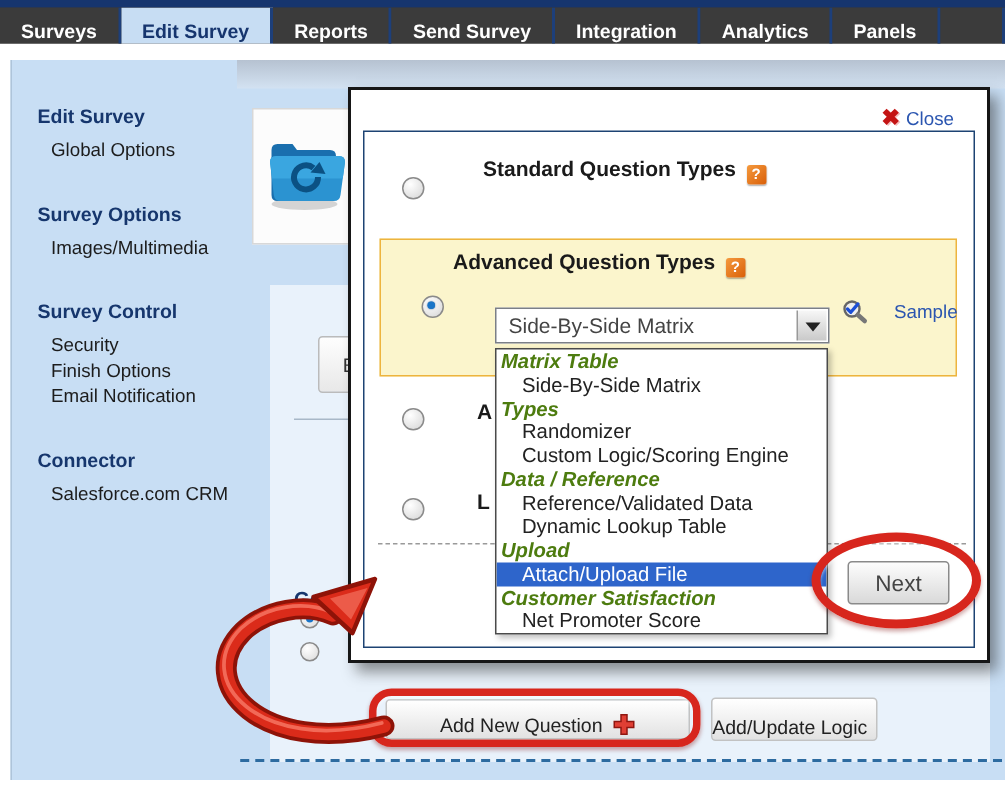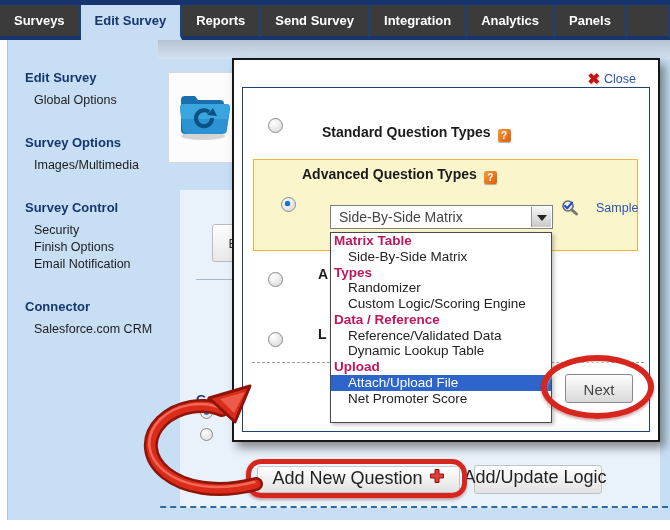--- a/index.html
+++ b/index.html
@@ -1,20 +1,20 @@
 <!DOCTYPE html>
 <html><head>
 <meta charset="utf-8">
 <style>
   html,body{margin:0;padding:0;}
   body{font-family:"Liberation Sans",sans-serif;background:#fff;}
   .screen{position:relative;width:670px;height:530px;overflow:hidden;background:#fff;}
 
   
-  .nav{position:absolute;left:0;top:0;width:670px;height:40px;background:#3b3b3b;border-top:5px solid #16356e;box-sizing:border-box;display:flex;overflow:hidden;z-index:6;}
+  .nav{position:absolute;left:0;top:0;width:670px;height:29px;background:#3b3b3b;border-top:5px solid #16356e;box-sizing:border-box;display:flex;overflow:hidden;z-index:6;}
   .tab{flex:0 0 auto;padding:0 14px;line-height:31px;height:35px;background:#3b3b3b;color:#fff;font-weight:bold;font-size:13px;border-right:2px solid #1d3f7a;border-bottom:4px solid #16356e;box-sizing:border-box;white-space:nowrap;cursor:pointer;}
   .tab.active{background:#c7ddf3;color:#16356e;border-bottom-color:#c7ddf3;}
   .tab.filler{flex:1 0 40px;}
 
   
   .page-main{position:absolute;left:157px;top:40px;width:513px;height:480px;background:#c8def4;z-index:1;}
   .top-band{position:absolute;left:157px;top:40px;width:513px;height:19px;background:linear-gradient(#b6c2d1,#d3e2f2);z-index:2;}
 
   
   .sidebar{position:absolute;left:7px;top:40px;width:151px;height:480px;background:#c8def4;border-left:1px solid #aec4da;box-sizing:border-box;padding-top:30px;z-index:5;}
@@ -28,23 +28,23 @@
   .folder-icon{position:absolute;left:176px;top:86px;z-index:3;}
   .content-panel{position:absolute;left:180px;top:190px;width:480px;height:318px;background:#e9f2fb;z-index:3;}
   .edit-btn{position:absolute;left:212px;top:224px;width:48px;height:38px;background:linear-gradient(#fefefe,#e8e8e8);border:1px solid #bbb;border-radius:3px;font-size:13px;color:#333;line-height:36px;padding-left:7px;box-sizing:border-box;z-index:3;cursor:pointer;}
   .mini-hr{position:absolute;left:196px;top:279px;width:36px;height:1px;background:#a8b8c8;z-index:3;}
   .general-heading{position:absolute;left:196px;top:392px;width:40px;font-size:13.5px;font-weight:bold;color:#16366d;white-space:nowrap;overflow:hidden;z-index:3;}
   .pg-radio{position:absolute;width:11px;height:11px;border-radius:50%;border:1px solid #8a8a8a;background:radial-gradient(circle at 35% 30%,#fff,#d9d9d9);z-index:3;}
   .pg-radio.sel::after{content:"";position:absolute;left:3px;top:3px;width:5px;height:5px;border-radius:50%;background:#1874c8;}
   .bottom-dashes{position:absolute;left:120px;top:506px;width:548px;height:0;border-top:2px dashed #2d6ba0;z-index:3;}
 
   
-  .ft-btn{position:absolute;display:flex;align-items:flex-start;justify-content:center;gap:6px;background:linear-gradient(#ffffff,#e2e2e2);border:1px solid #c2c2c2;border-radius:3px;font-size:18px;color:#222;box-sizing:border-box;z-index:3;cursor:pointer;white-space:nowrap;}
+  .ft-btn{position:absolute;display:flex;align-items:flex-end;justify-content:center;gap:6px;background:linear-gradient(#ffffff,#e2e2e2);border:1px solid #c2c2c2;border-radius:3px;font-size:13px;color:#222;box-sizing:border-box;z-index:3;cursor:pointer;white-space:nowrap;}
   .add-q-btn{left:257px;top:466px;width:203px;height:27px;}
-  .logic-btn{left:474px;top:465px;width:128px;height:29px;}
+  .logic-btn{left:474px;top:465px;width:111px;height:29px;}
 
   
   .modal{position:absolute;left:232px;top:58px;width:428px;height:384px;background:#fff;border:2px solid #161616;box-sizing:border-box;box-shadow:5px 6px 9px rgba(40,40,40,.5);z-index:10;}
   .close-row{position:absolute;right:22px;top:11px;display:flex;align-items:center;gap:4px;cursor:pointer;}
   .close-x{color:#c41414;font-size:15px;font-weight:bold;text-shadow:1px 1px 0 #f5bdbd;line-height:15px;}
   .close-txt{color:#2a55b0;font-size:12.5px;}
   .inner-box{position:absolute;left:8px;top:27px;width:408px;height:345px;border:1px solid #1d4373;box-sizing:border-box;}
   .q-radio{position:absolute;width:13px;height:13px;border-radius:50%;border:1px solid #8a8a8a;background:radial-gradient(circle at 35% 30%,#fff,#d5d5d5);cursor:pointer;}
   .q-radio.sel::after{content:"";position:absolute;left:3px;top:3px;width:5px;height:5px;border-radius:50%;background:#1874c8;box-shadow:0 0 1px #0a4d8c;}
   .opt-label{position:absolute;font-size:14px;font-weight:bold;color:#1a1a1a;white-space:nowrap;}
@@ -52,21 +52,21 @@
   .yellow-box{position:absolute;left:19px;top:99px;width:385px;height:92px;background:#fbf5cc;border:1px solid #edb43e;box-sizing:border-box;}
   .select-box{position:absolute;left:96px;top:145px;width:223px;height:24px;background:#fff;border:1px solid #7b7f87;box-sizing:border-box;font-size:14px;color:#444;line-height:22px;padding-left:8px;cursor:pointer;}
   .select-arrow{position:absolute;right:1px;top:1px;bottom:1px;width:19px;background:linear-gradient(#f7f7f7,#c9c9c9);border-left:1px solid #999;cursor:pointer;}
   .select-arrow::after{content:"";position:absolute;left:5px;top:8px;border-left:5px solid transparent;border-right:5px solid transparent;border-top:6px solid #222;}
   .sample-link{position:absolute;left:327px;top:139px;display:flex;align-items:center;gap:16px;cursor:pointer;}
   .sample-txt{color:#2a55b0;font-size:12.5px;}
   .mid-dashes{position:absolute;left:18px;top:302px;width:392px;height:0;border-top:1px dashed #9a9a9a;}
   .next-btn{position:absolute;left:331px;top:314px;width:68px;height:29px;background:linear-gradient(#fdfdfd,#d9d9d9);border:1px solid #8a8a8a;border-radius:3px;font-size:15px;color:#444;text-align:center;line-height:27px;box-sizing:border-box;cursor:pointer;}
   .dd-list{position:absolute;left:96px;top:172px;width:222px;height:191px;background:#fff;border:1px solid #4a4a4a;box-sizing:border-box;box-shadow:2px 2px 4px rgba(0,0,0,.25);z-index:5;overflow:hidden;}
   .dd-item{height:15.75px;line-height:15.75px;font-size:13.5px;color:#222;padding-left:17px;white-space:nowrap;overflow:hidden;cursor:pointer;}
-  .dd-item.hdr{font-weight:bold;padding-left:3px;color:#be185d;}
+  .dd-item.hdr{font-weight:bold;font-style:italic;padding-left:3px;color:#4d7c0f;}
   .dd-item.hl{background:#2e65cb;color:#fff;}
 
   
   .annot{z-index:30;pointer-events:none;}
   .red-ellipse{position:absolute;left:541px;top:355px;width:113px;height:64px;border:6px solid #d7261d;border-radius:50%;box-sizing:border-box;box-shadow:0 2px 3px rgba(120,0,0,.35),inset 0 2px 2px rgba(255,255,255,.45);}
   .red-rect{position:absolute;left:246px;top:459px;width:221px;height:39px;border:5px solid #d7261d;border-radius:15px;box-sizing:border-box;box-shadow:0 2px 3px rgba(120,0,0,.35),inset 0 2px 2px rgba(255,255,255,.45);}
   .arrow-svg{position:absolute;left:0;top:0;width:670px;height:530px;}
 </style>
 </head>
 <body>
@@ -147,21 +147,21 @@
   </button>
 
   <div class="modal">
     <div class="close-row">
       <span class="close-x">✖</span>
       <span class="close-txt">Close</span>
     </div>
     <div class="inner-box"></div>
 
     <span class="q-radio" style="left:34px;top:58px;"></span>
-    <div class="opt-label" style="left:88px;top:64px;">
+    <div class="opt-label" style="left:88px;top:44px;">
       <span>Standard Question Types</span><span class="help-icon">?</span>
     </div>
 
     <div class="yellow-box"></div>
     <div class="opt-label" style="left:68px;top:106px;">
       <span>Advanced Question Types</span><span class="help-icon">?</span>
     </div>
     <span class="q-radio sel" style="left:47px;top:137px;"></span>
 
     <div class="select-box">
@@ -191,20 +191,21 @@
         <div class="dd-item hdr">Matrix Table</div>
         <div class="dd-item">Side-By-Side Matrix</div>
         <div class="dd-item hdr">Types</div>
         <div class="dd-item">Randomizer</div>
         <div class="dd-item">Custom Logic/Scoring Engine</div>
         <div class="dd-item hdr">Data / Reference</div>
         <div class="dd-item">Reference/Validated Data</div>
         <div class="dd-item">Dynamic Lookup Table</div>
         <div class="dd-item hdr">Upload</div>
         <div class="dd-item hl">Attach/Upload File</div>
+        <div class="dd-item hdr">Customer Satisfaction</div>
         <div class="dd-item">Net Promoter Score</div>
       </div>
   </div>
 
   <div class="red-ellipse annot"></div>
   <div class="red-rect annot"></div>
   <svg class="arrow-svg annot" viewBox="0 0 670 530">
     <path d="M 256 484 C 175 505, 128 455, 162 421 C 178 406, 204 402, 222 410" fill="none" stroke="#8e1308" stroke-width="14" stroke-linecap="round"></path>
     <path d="M 256 484 C 175 505, 128 455, 162 421 C 178 406, 204 402, 222 410" fill="none" stroke="#db2b1a" stroke-width="9" stroke-linecap="round"></path>
     <path d="M 256 484 C 175 505, 128 455, 162 421 C 178 406, 204 402, 222 410" fill="none" stroke="#f4705e" stroke-width="2.5" stroke-linecap="round" transform="translate(-1.5,-2)" opacity="0.9"></path>

